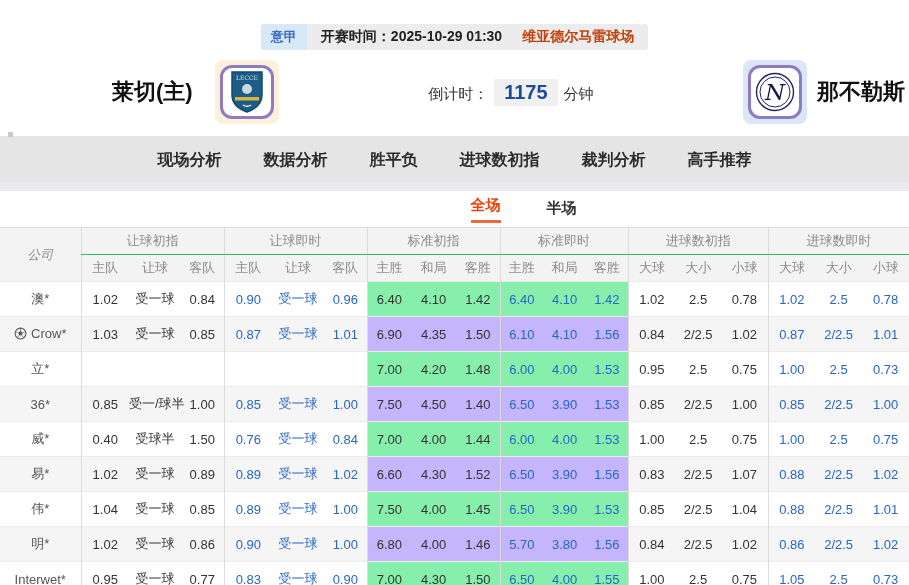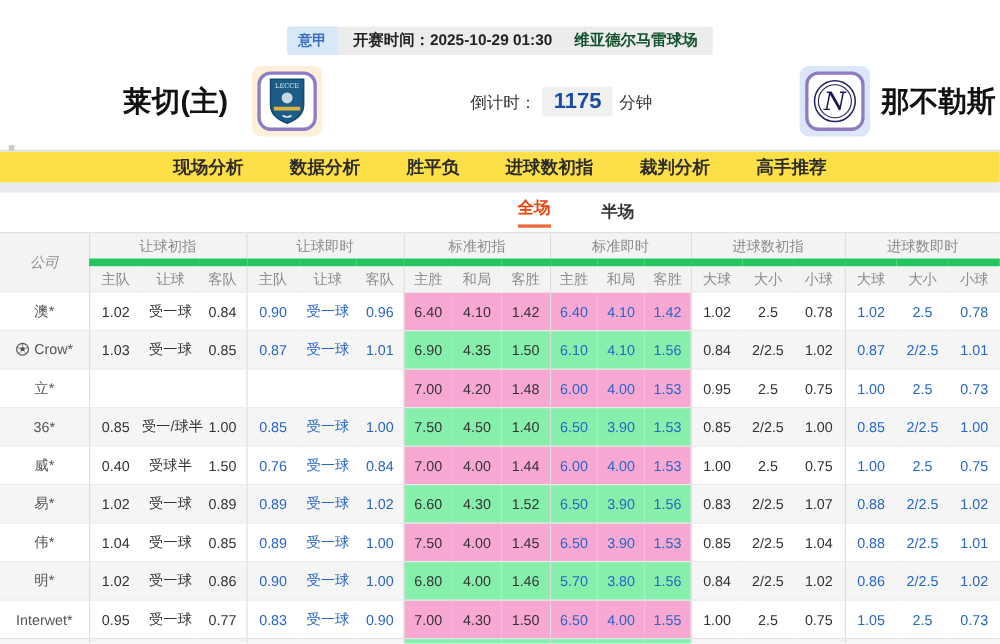--- a/index.html
+++ b/index.html
@@ -5,63 +5,63 @@
   * { margin:0; padding:0; box-sizing:border-box; }
   html,body { width:909px; height:585px; overflow:hidden; background:#fff;
     font-family:"Liberation Sans","DejaVu Sans",sans-serif; }
   .page { position:relative; width:909px; height:585px; }
 
   
   .top-bar-wrap { padding-top:24px; text-align:center; }
   .top-strip { display:inline-flex; align-items:center; background:#ececec; border-radius:3px; overflow:hidden; height:26px; }
   .league-badge { background:#d9e8f8; color:#3a6fbf; font-size:13px; font-weight:bold; padding:0 10px; height:26px; display:flex; align-items:center; }
   .start-time { font-size:14px; font-weight:bold; color:#222; padding:0 10px 0 14px; }
-  .venue { font-size:14px; font-weight:bold; color:#14532d; padding:0 14px 0 10px; }
+  .venue { font-size:14px; font-weight:bold; color:#c2410c; padding:0 14px 0 10px; }
 
   
   .match-row { display:flex; align-items:center; height:76px; margin-top:4px; }
   .team-left { display:flex; align-items:center; padding-left:112px; }
   .team-right { display:flex; align-items:center; padding-right:4px; }
-  .team-name { font-size:26px; font-weight:bold; color:#111; white-space:nowrap; }
+  .team-name { font-size:22px; font-weight:bold; color:#111; white-space:nowrap; }
   .team-left .team-name { margin-right:22px; }
   .team-right .team-name { margin-left:10px; }
   .countdown { flex:1; text-align:center; font-size:15px; color:#333; white-space:nowrap; }
   .cd-num { display:inline-block; background:#f0f0f0; color:#1a4c9e; font-size:20px; font-weight:bold; padding:2px 10px; margin:0 6px; border-radius:2px; }
   .badge-box { width:64px; height:64px; border-radius:8px; display:flex; align-items:center; justify-content:center; }
   .badge-box.lecce { background:#fdf0da; }
   .badge-box.napoli { background:#dbe7f8; }
   .badge-inner { width:54px; height:54px; background:#fff; border:3px solid #8e7cc3; border-radius:12px; display:flex; align-items:center; justify-content:center; }
 
   .divider { margin-top:6px; border-top:2px solid #e2e4e7; }
   .corner-mark { position:absolute; left:8px; top:132px; width:5px; height:5px; background:#c9c9c9; }
 
   
-  .nav-tabs { height:28px; display:flex; align-items:center; justify-content:center; gap:42px; background:#fde047; }
+  .nav-tabs { height:44px; display:flex; align-items:center; justify-content:center; gap:42px; background:#e5e5e5; }
   .nav-tab { font-size:16px; font-weight:bold; color:#2b2b2b; cursor:pointer; white-space:nowrap; }
   .nav-tab.pill { background:#e8430d; color:#fff; border-radius:18px; padding:7px 19px; }
 
   .gray-band { height:9px; background:#e9ebee; }
 
   
   .sub-tabs { height:34px; display:flex; align-items:flex-end; justify-content:center; gap:46px; transform:translateX(69px); padding-bottom:2px; }
   .sub-tab { font-size:15px; font-weight:bold; color:#333; padding-bottom:5px; cursor:pointer; }
   .sub-tab.active { color:#e8430d; border-bottom:3px solid #ee6a3a; }
 
   
   table.odds { border-collapse:collapse; table-layout:fixed; width:909px; margin-top:2px;
     border-top:1px solid #dcdcdc; }
   th { background:#f3f3f3; color:#8b8b8b; font-weight:400; font-size:13px; height:27px; text-align:center; }
-  th.gh { border-bottom:7px solid #22c55e; }
+  th.gh { border-bottom:1px solid #22c55e; }
   th.company-h { border-bottom:none;font-style:italic; }
   .bl { border-left:1px solid #dcdcdc; }
   td { height:35px; text-align:center; font-size:13px; color:#333; border-top:1px solid #ebebeb; background:#fff; white-space:nowrap; }
   tr.even td { background:#f5f5f5; }
   td.live { color:#2766c4; }
-  td.tint { background:#f9a8d4; }
-  tr.even td.tint { background:#86efac; }
+  td.tint { background:#86efac; }
+  tr.even td.tint { background:#c4b5fd; }
   td.company { color:#555; }
   td.company .ball { display:inline-block; vertical-align:-2px; margin-right:4px; }
   tr.partial td { height:5px; padding:0; font-size:1px; line-height:1px; border-top:1px solid #e3e3e3; }
 </style>
 </head>
 <body>
 
 <div class="page">
 
   <div class="top-bar-wrap">

